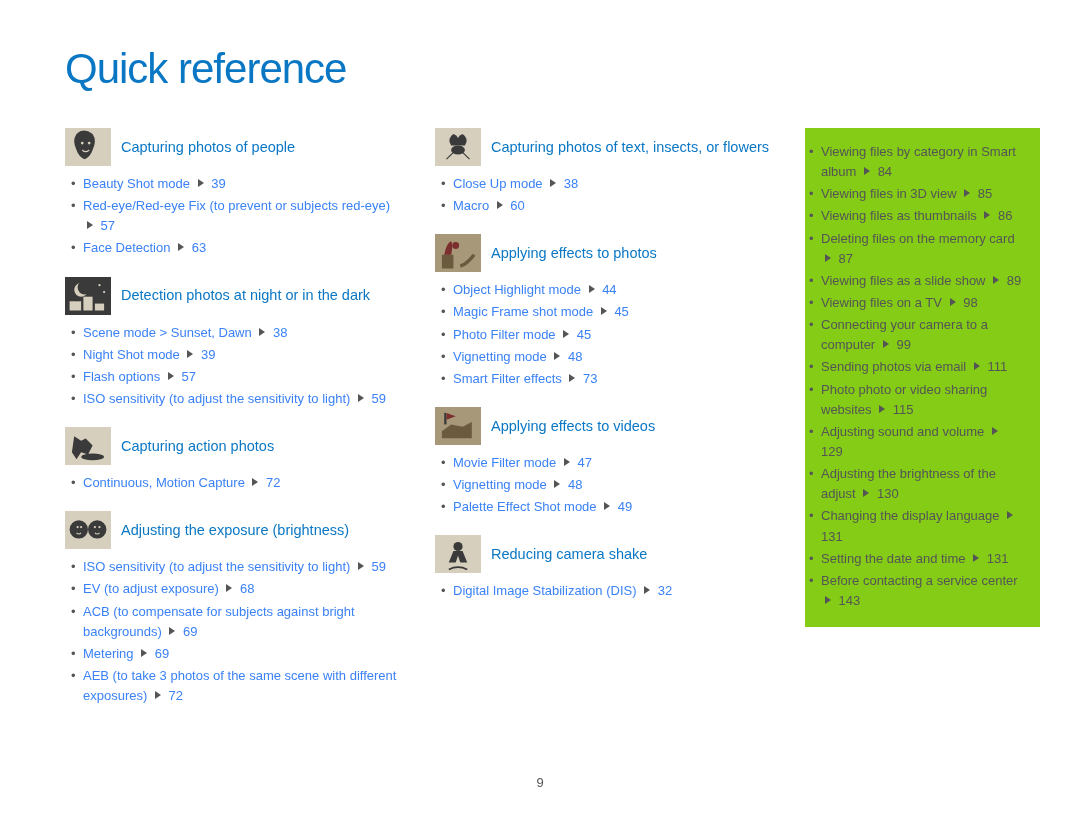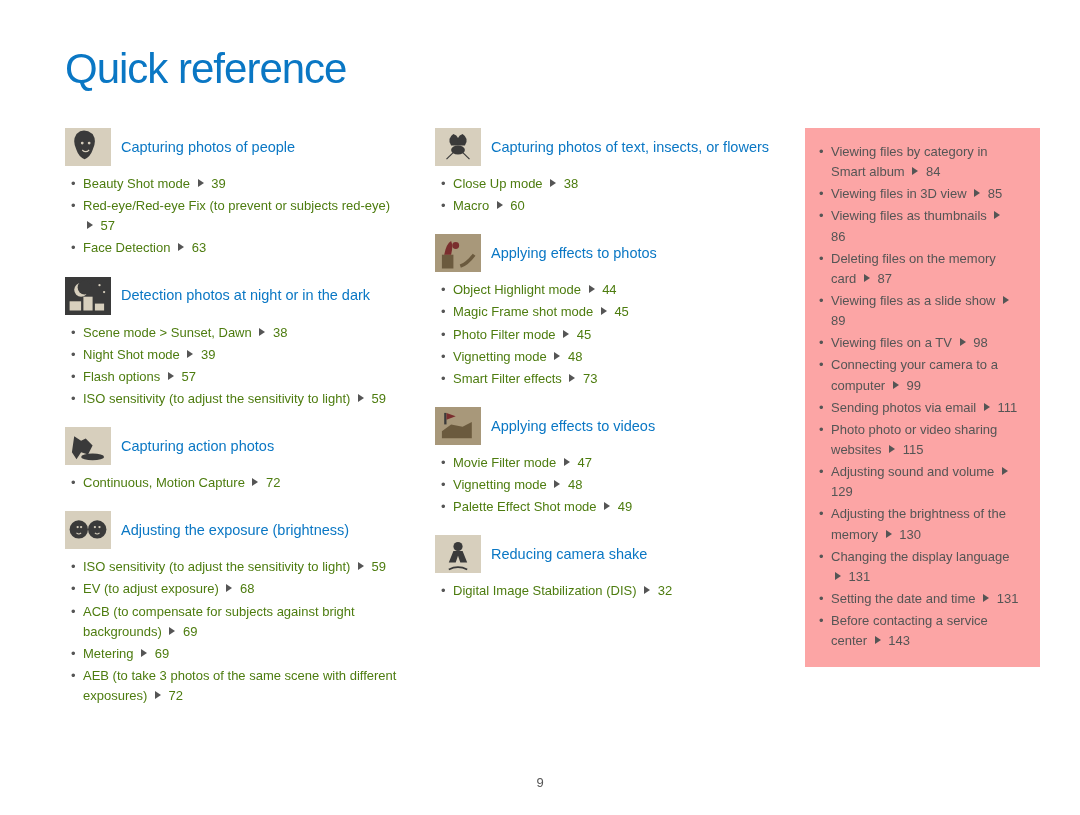--- a/index.html
+++ b/index.html
@@ -48,21 +48,21 @@
   .sec-title {
     color: #0a77c4;
     font-size: 14.5px;
     line-height: 1.3;
   }
   ul.items {
     list-style: none;
     padding-left: 6px;
     font-size: 13px;
     line-height: 1.55;
-    color: #4d7c0f;
+    color: #3b82f6;
   }
   ul.items li {
     position: relative;
     padding-left: 12px;
     margin-bottom: 2px;
   }
   ul.items li::before {
     content: "•";
     position: absolute;
     left: 0;
@@ -72,22 +72,22 @@
     display: inline-block;
     width: 0; height: 0;
     border-top: 4px solid transparent;
     border-bottom: 4px solid transparent;
     border-left: 6px solid #555;
     margin: 0 4px 0 4px;
     vertical-align: 1px;
   }
 
   .side-box {
-    background: #fca5a5;
-    padding: 14px 18px 14px 14px;
+    background: #84cc16;
+    padding: 14px 18px 14px 4px;
     font-size: 13px;
     line-height: 1.55;
     color: #555;
   }
   .side-box ul { list-style: none; }
   .side-box li {
     position: relative;
     padding-left: 12px;
     margin-bottom: 2px;
   }
@@ -243,21 +243,21 @@
           <li><span>Viewing files by category in Smart album </span><span class="tri"></span><span> 84</span></li>
           <li><span>Viewing files in 3D view </span><span class="tri"></span><span> 85</span></li>
           <li><span>Viewing files as thumbnails </span><span class="tri"></span><span> 86</span></li>
           <li><span>Deleting files on the memory card </span><span class="tri"></span><span> 87</span></li>
           <li><span>Viewing files as a slide show </span><span class="tri"></span><span> 89</span></li>
           <li><span>Viewing files on a TV </span><span class="tri"></span><span> 98</span></li>
           <li><span>Connecting your camera to a computer </span><span class="tri"></span><span> 99</span></li>
           <li><span>Sending photos via email </span><span class="tri"></span><span> 111</span></li>
           <li><span>Photo photo or video sharing websites </span><span class="tri"></span><span> 115</span></li>
           <li><span>Adjusting sound and volume </span><span class="tri"></span><span> 129</span></li>
-          <li><span>Adjusting the brightness of the memory </span><span class="tri"></span><span> 130</span></li>
+          <li><span>Adjusting the brightness of the adjust </span><span class="tri"></span><span> 130</span></li>
           <li><span>Changing the display language </span><span class="tri"></span><span> 131</span></li>
           <li><span>Setting the date and time </span><span class="tri"></span><span> 131</span></li>
           <li><span>Before contacting a service center </span><span class="tri"></span><span> 143</span></li>
         </ul>
     </div>
   </div>
 </div>
 
 <div class="page-number">9</div>
 

